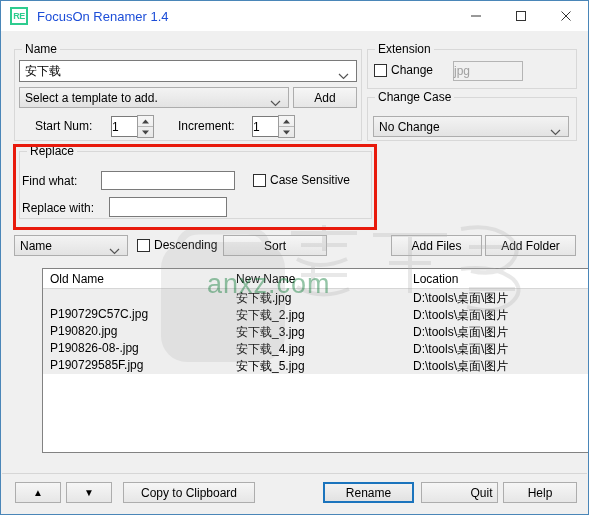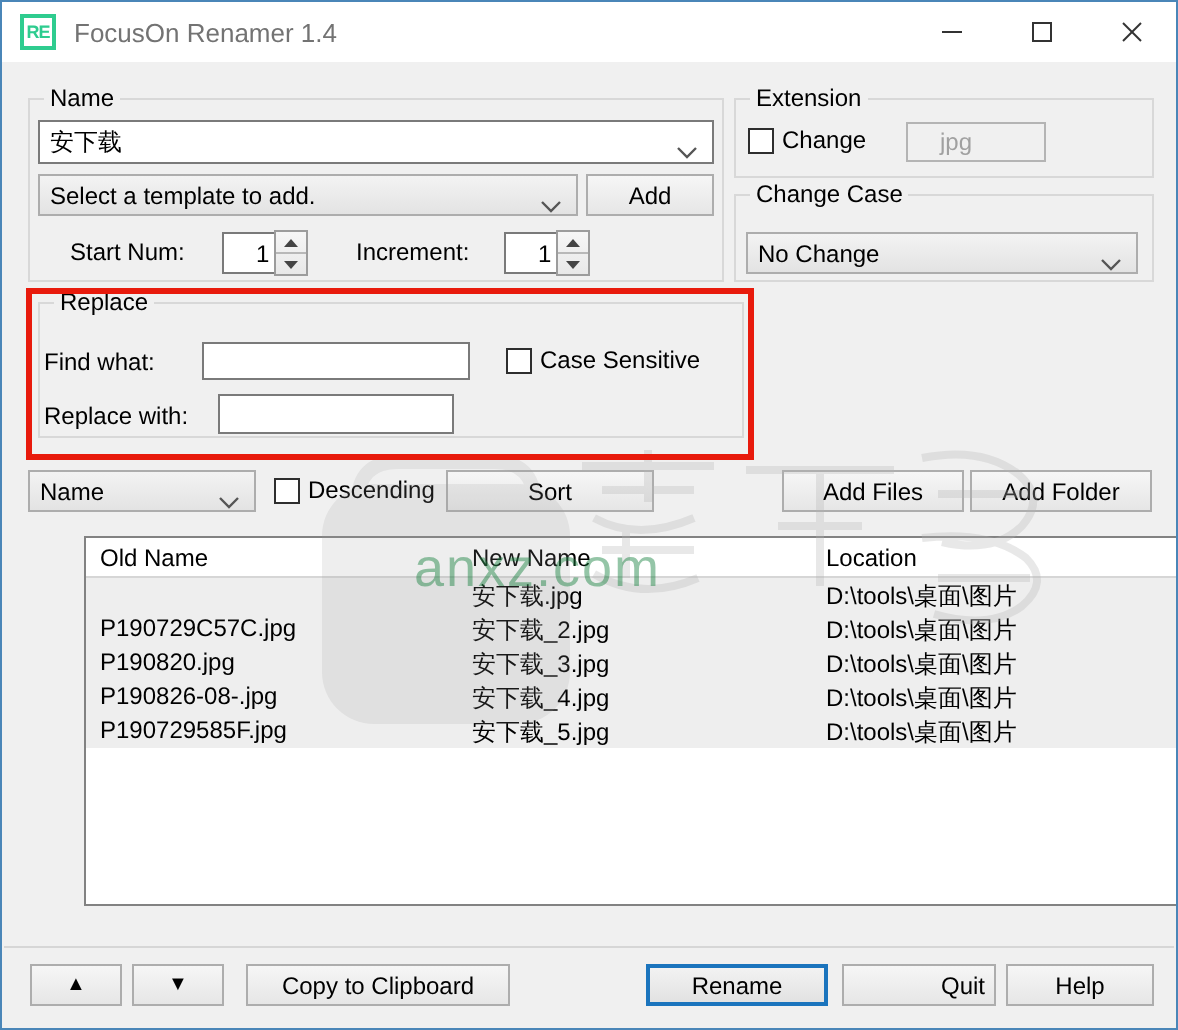--- a/index.html
+++ b/index.html
@@ -33,21 +33,21 @@
     border: 2px solid #2ecc8f;
     background: #ffffff;
     color: #2ecc8f;
     font-size: 9px; font-weight: bold;
     line-height: 14px; text-align: center;
     letter-spacing: -0.5px;
   }
   #title-text {
     margin-left: 9px;
     font-size: 13px;
-    color: #737373;
+    color: #1d4ed8;
     white-space: nowrap;
   }
   .winbtn {
     width: 45px; height: 29px;
     display: flex; align-items: center; justify-content: center;
     color: #333;
   }
   #winbtns { position: absolute; right: 0; top: 0; display: flex; }
   .winbtn svg { display: block; }
 
@@ -63,21 +63,21 @@
     background: #f0f0f0;
     padding: 0 3px;
     font-size: 12px;
     color: #000;
   }
   .textbox {
     position: absolute;
     background: #ffffff;
     border: 1px solid #7a7a7a;
     font-size: 12px;
-    padding: 0 16px;
+    padding: 0 0;
     display: flex; align-items: center;
     color: #000;
     font-family: "Liberation Sans", sans-serif;
   }
   .textbox.disabled {
     background: #f0f0f0;
     border: 1px solid #b4b4b4;
     color: #a0a0a0;
   }
   .combo {

